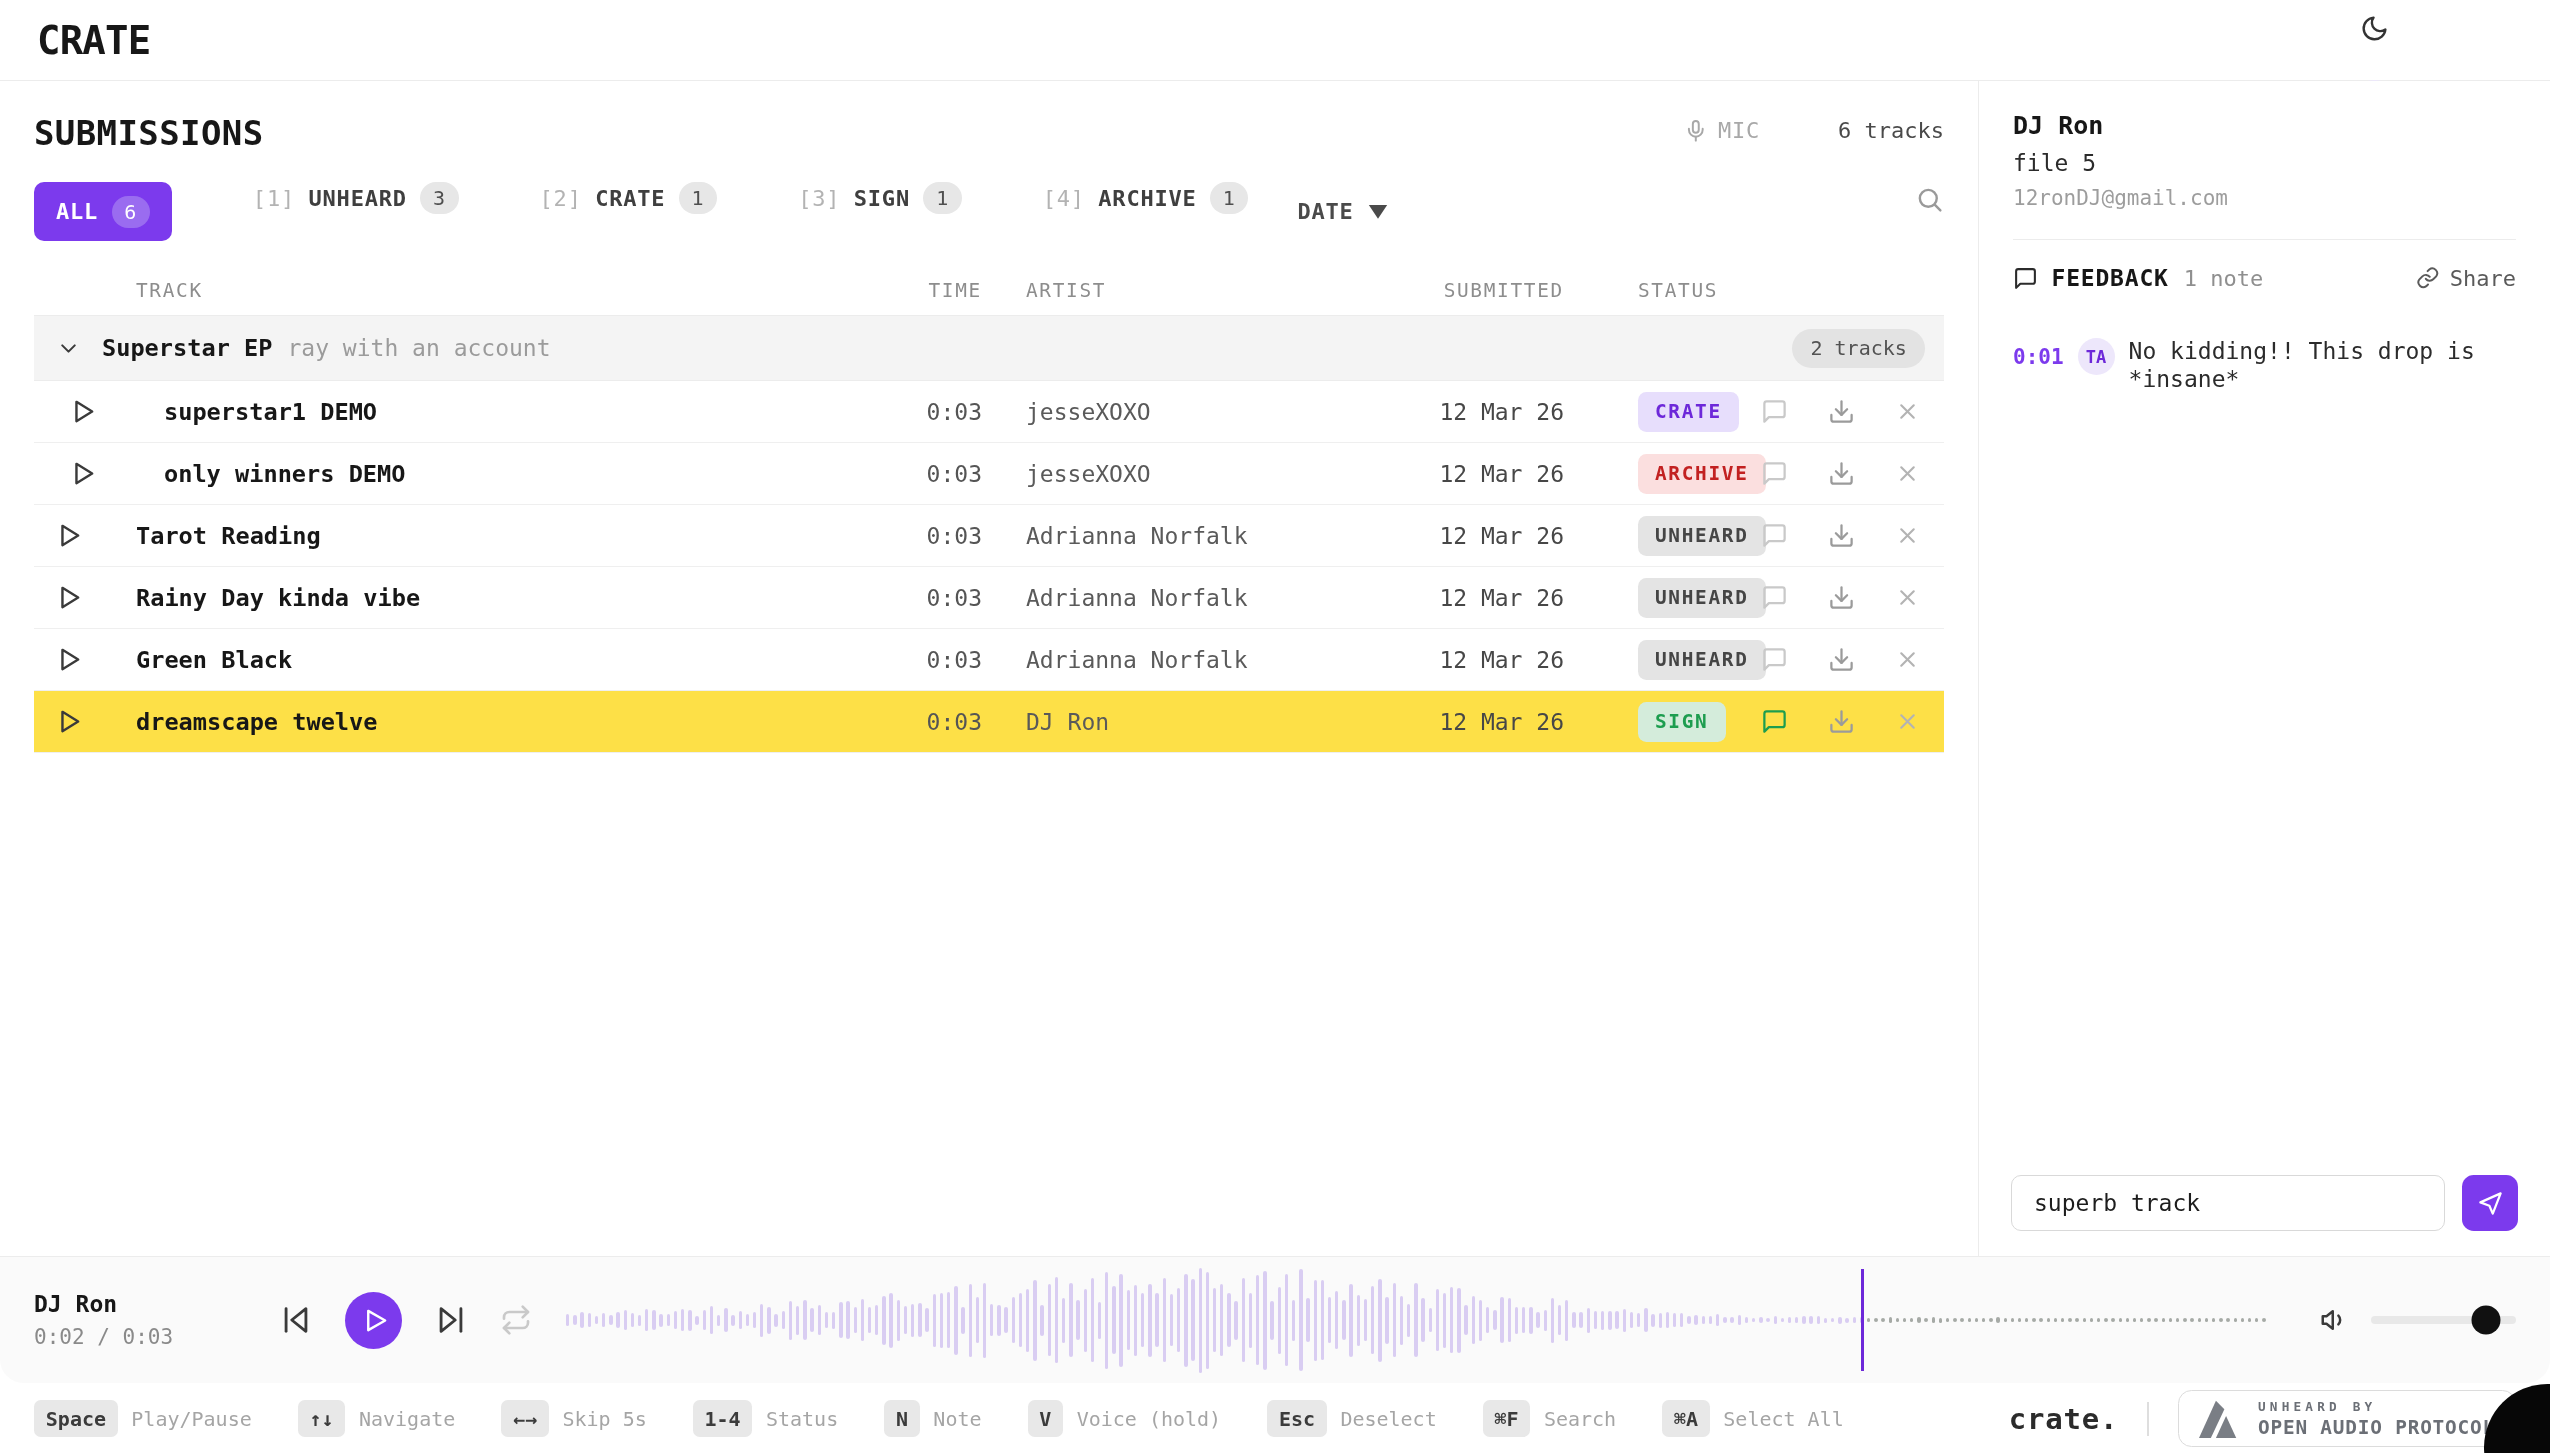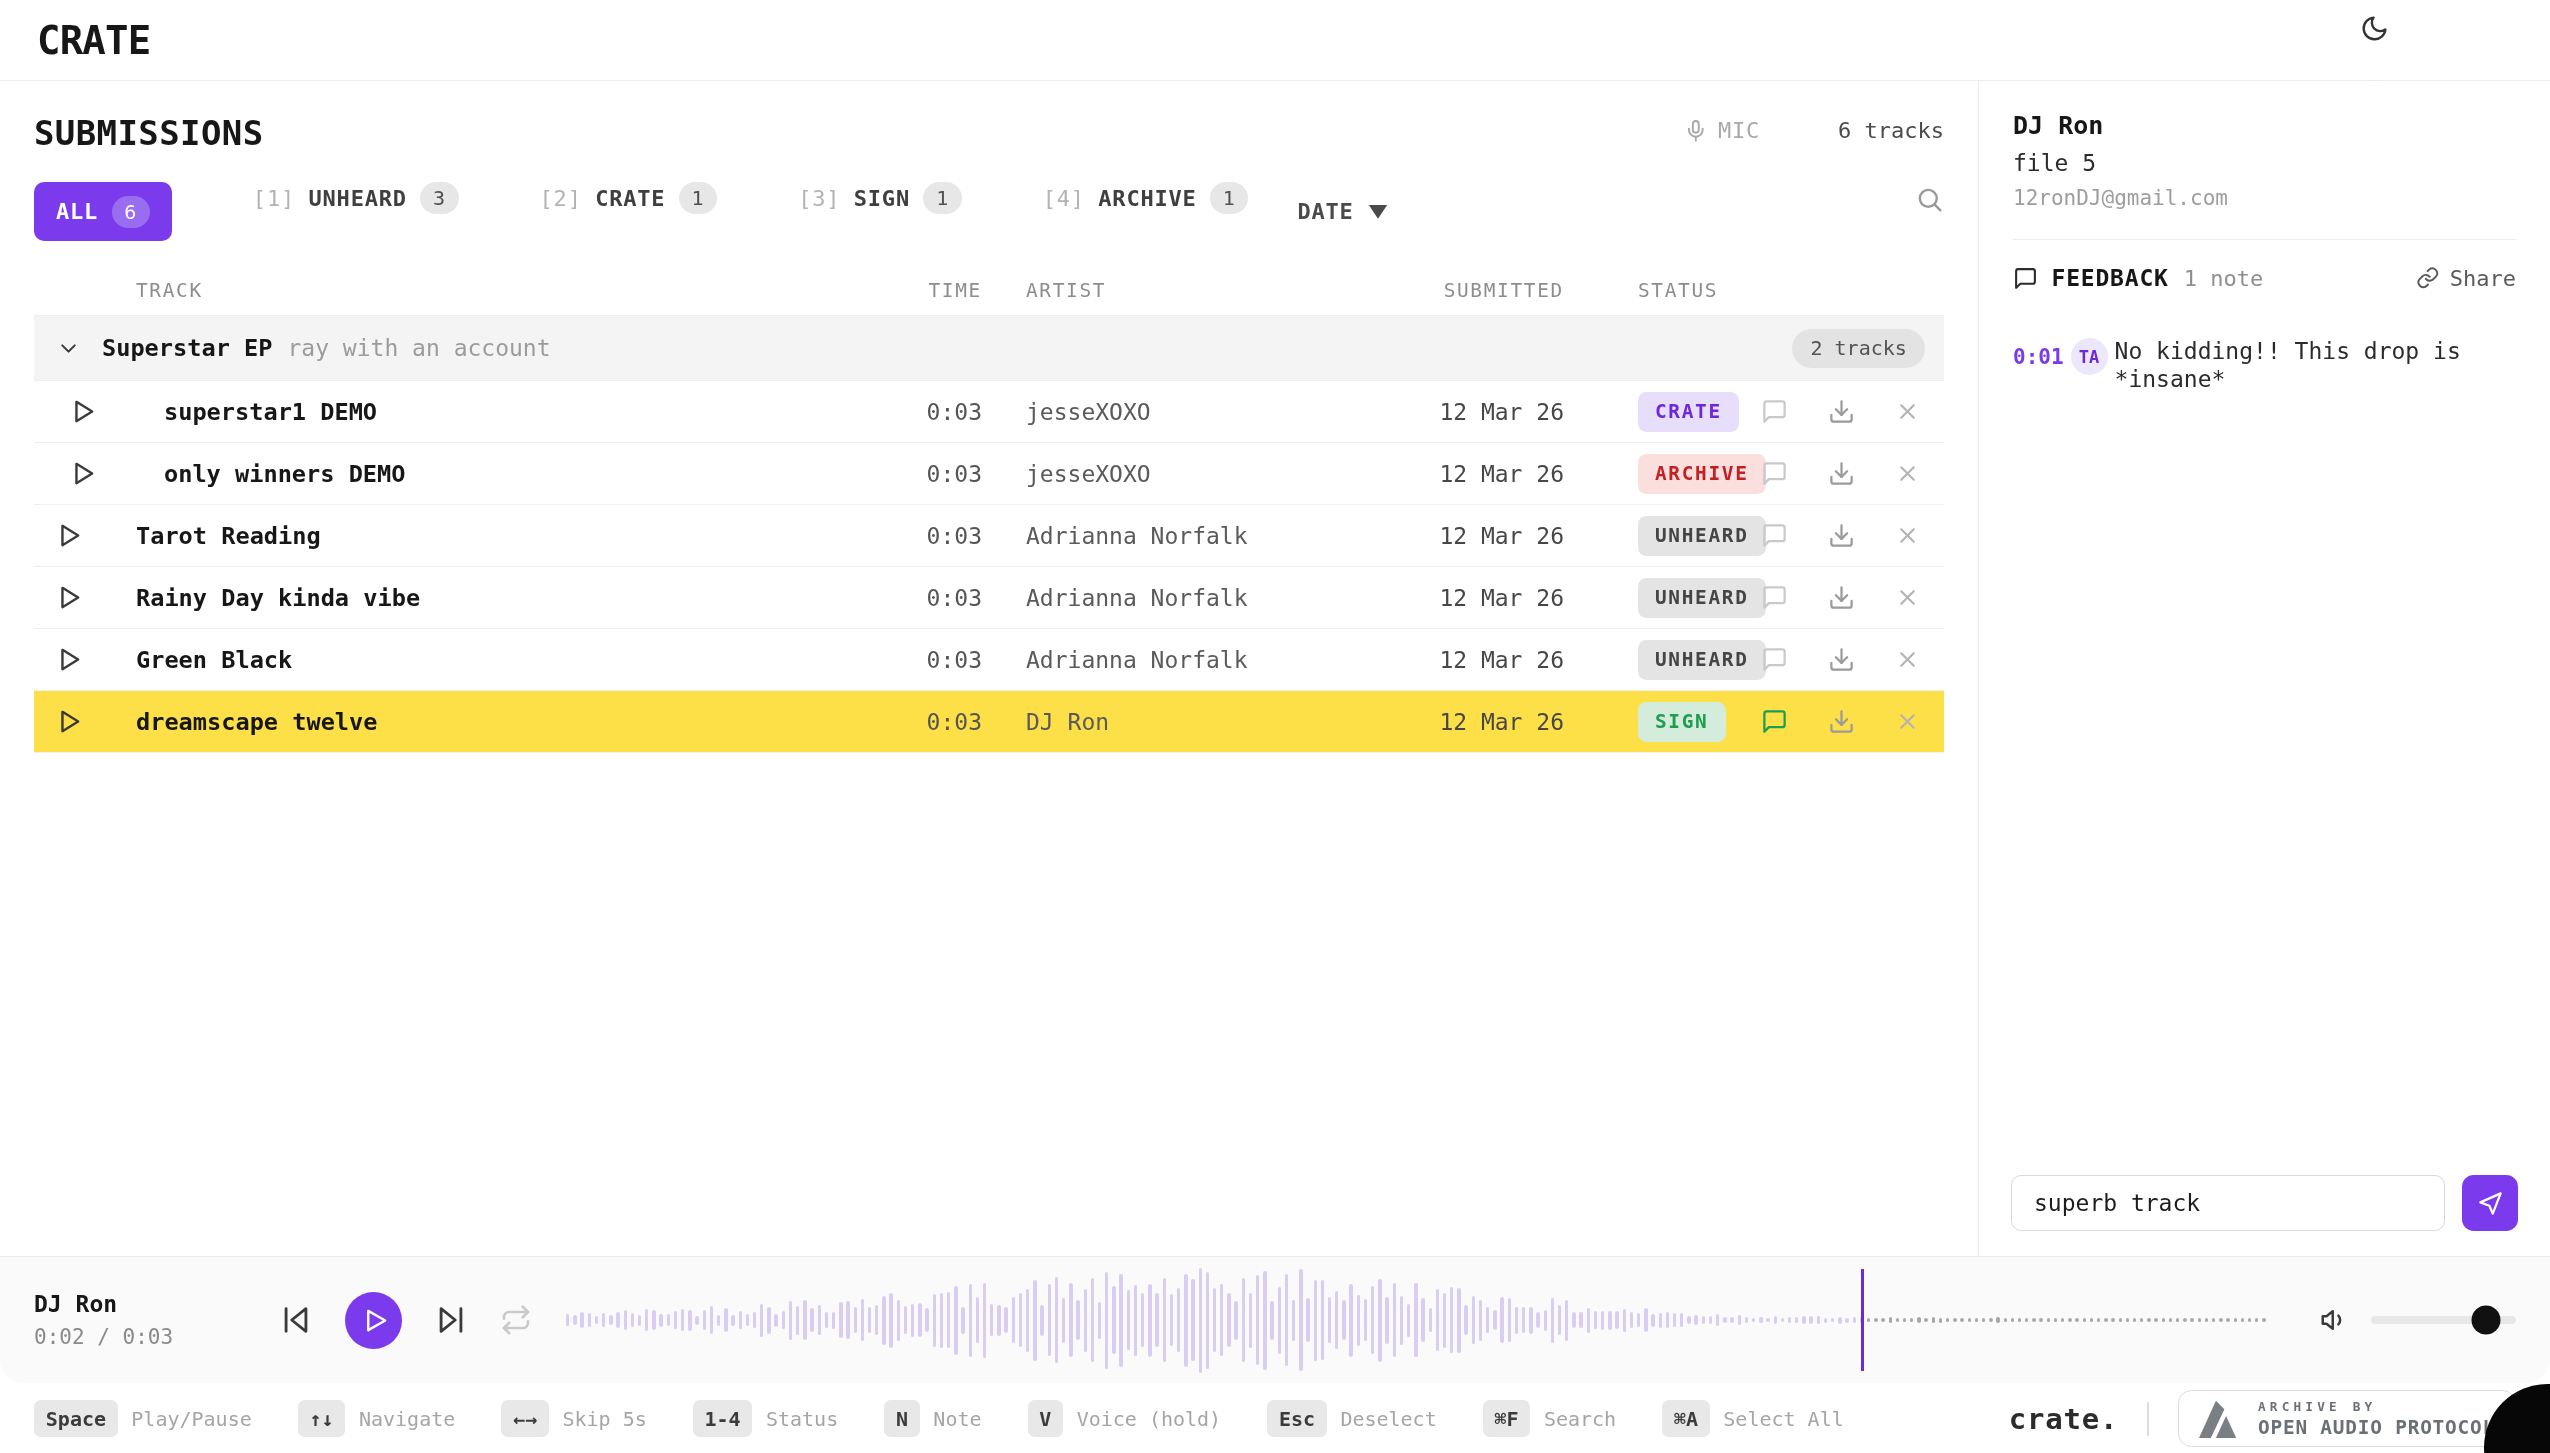--- a/index.html
+++ b/index.html
@@ -87,21 +87,21 @@
   
   .artist-name { font-size:25px; font-weight:bold; }
   .artist-file { font-size:23px; margin-top:10px; color:#2b2b2b; }
   .artist-email { font-size:21px; margin-top:10px; color:#9d9d9d; }
   .panel-divider { border:none; border-top:1.7px solid #ececec; margin:29px 0 25px; }
   .feedback-head { display:flex; align-items:center; }
   .feedback-title { font-size:23px; font-weight:bold; letter-spacing:0.8px; margin-left:13.5px; }
   .feedback-count { font-size:22px; color:#8f8f8f; margin-left:15px; flex:1; }
   .share-btn { display:flex; align-items:center; gap:10px; font-size:22px; color:#5a5a5a;
     background:none; border:none; cursor:pointer; font-family:inherit; }
-  .note-row { display:flex; align-items:flex-start; margin-top:47px; gap:7px; }
+  .note-row { display:flex; align-items:flex-start; margin-top:47px; gap:14px; }
   .note-time { color:#7c3aed; font-size:21px; font-weight:bold; padding-top:6.8px; }
   .note-avatar { width:37px; height:37px; border-radius:50%; background:#ede7fb; color:#6d28d9;
     font-size:17px; font-weight:bold; display:flex; align-items:center; justify-content:center; flex:none; }
   .note-text { font-size:23px; line-height:1.2; color:#2b2b2b; max-width:354px; }
   .note-input-row { position:absolute; left:32px; right:32px; bottom:25px; display:flex; gap:17px; }
   .note-input { flex:1; height:56px; border:1.7px solid #d9d9d9; border-radius:10px; font-size:23px;
     font-family:inherit; color:#1d1d1d; padding:0 22px; background:#fff; outline:none; }
   .send-note-btn { width:56px; height:56px; border-radius:11.8px; background:#7c3aed; border:none;
     display:flex; align-items:center; justify-content:center; cursor:pointer; flex:none; }
 
@@ -798,20 +798,20 @@
     <span class="foot-sep"></span>
     <div class="oap-badge">
       <span>
         <svg width="44" height="39" viewBox="0 0 26 23" fill="#7a7e85">
             <path d="M10 1L0 23h7l8-17z"></path>
             <path d="M16 10l6 13h-12z"></path>
             <path d="M17 1h5l4 9h-5z" opacity="0"></path>
           </svg>
       </span>
       <span class="oap-text">
-        <div class="oap-powered">ARCHIVE BY</div>
+        <div class="oap-powered">UNHEARD BY</div>
         <div class="oap-name">OPEN AUDIO PROTOCOL</div>
       </span>
     </div>
   </div>
   <span class="corner-dot"></span>
 </footer>
 
 
 </body></html>

